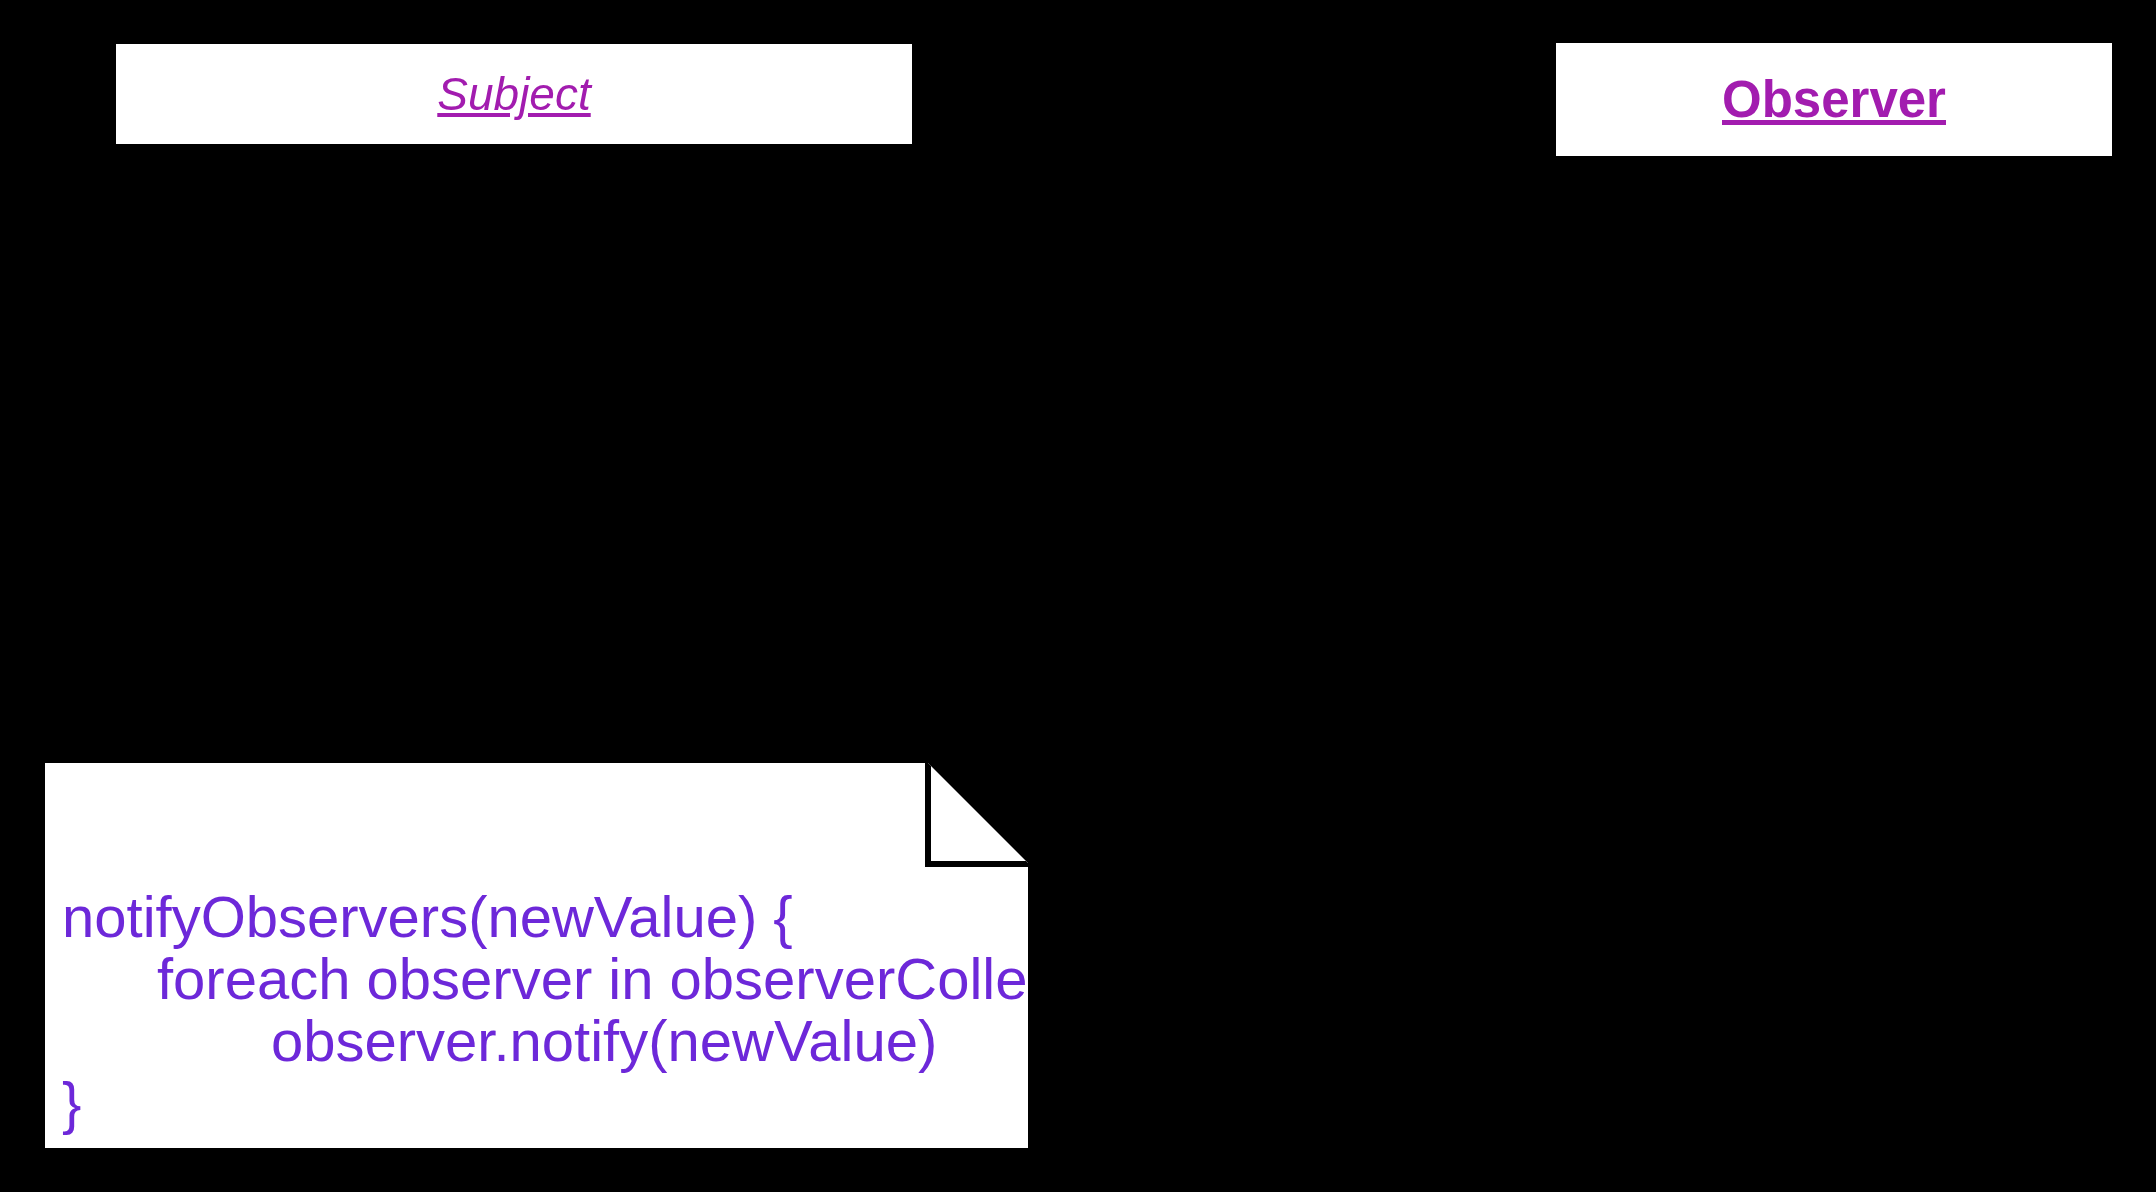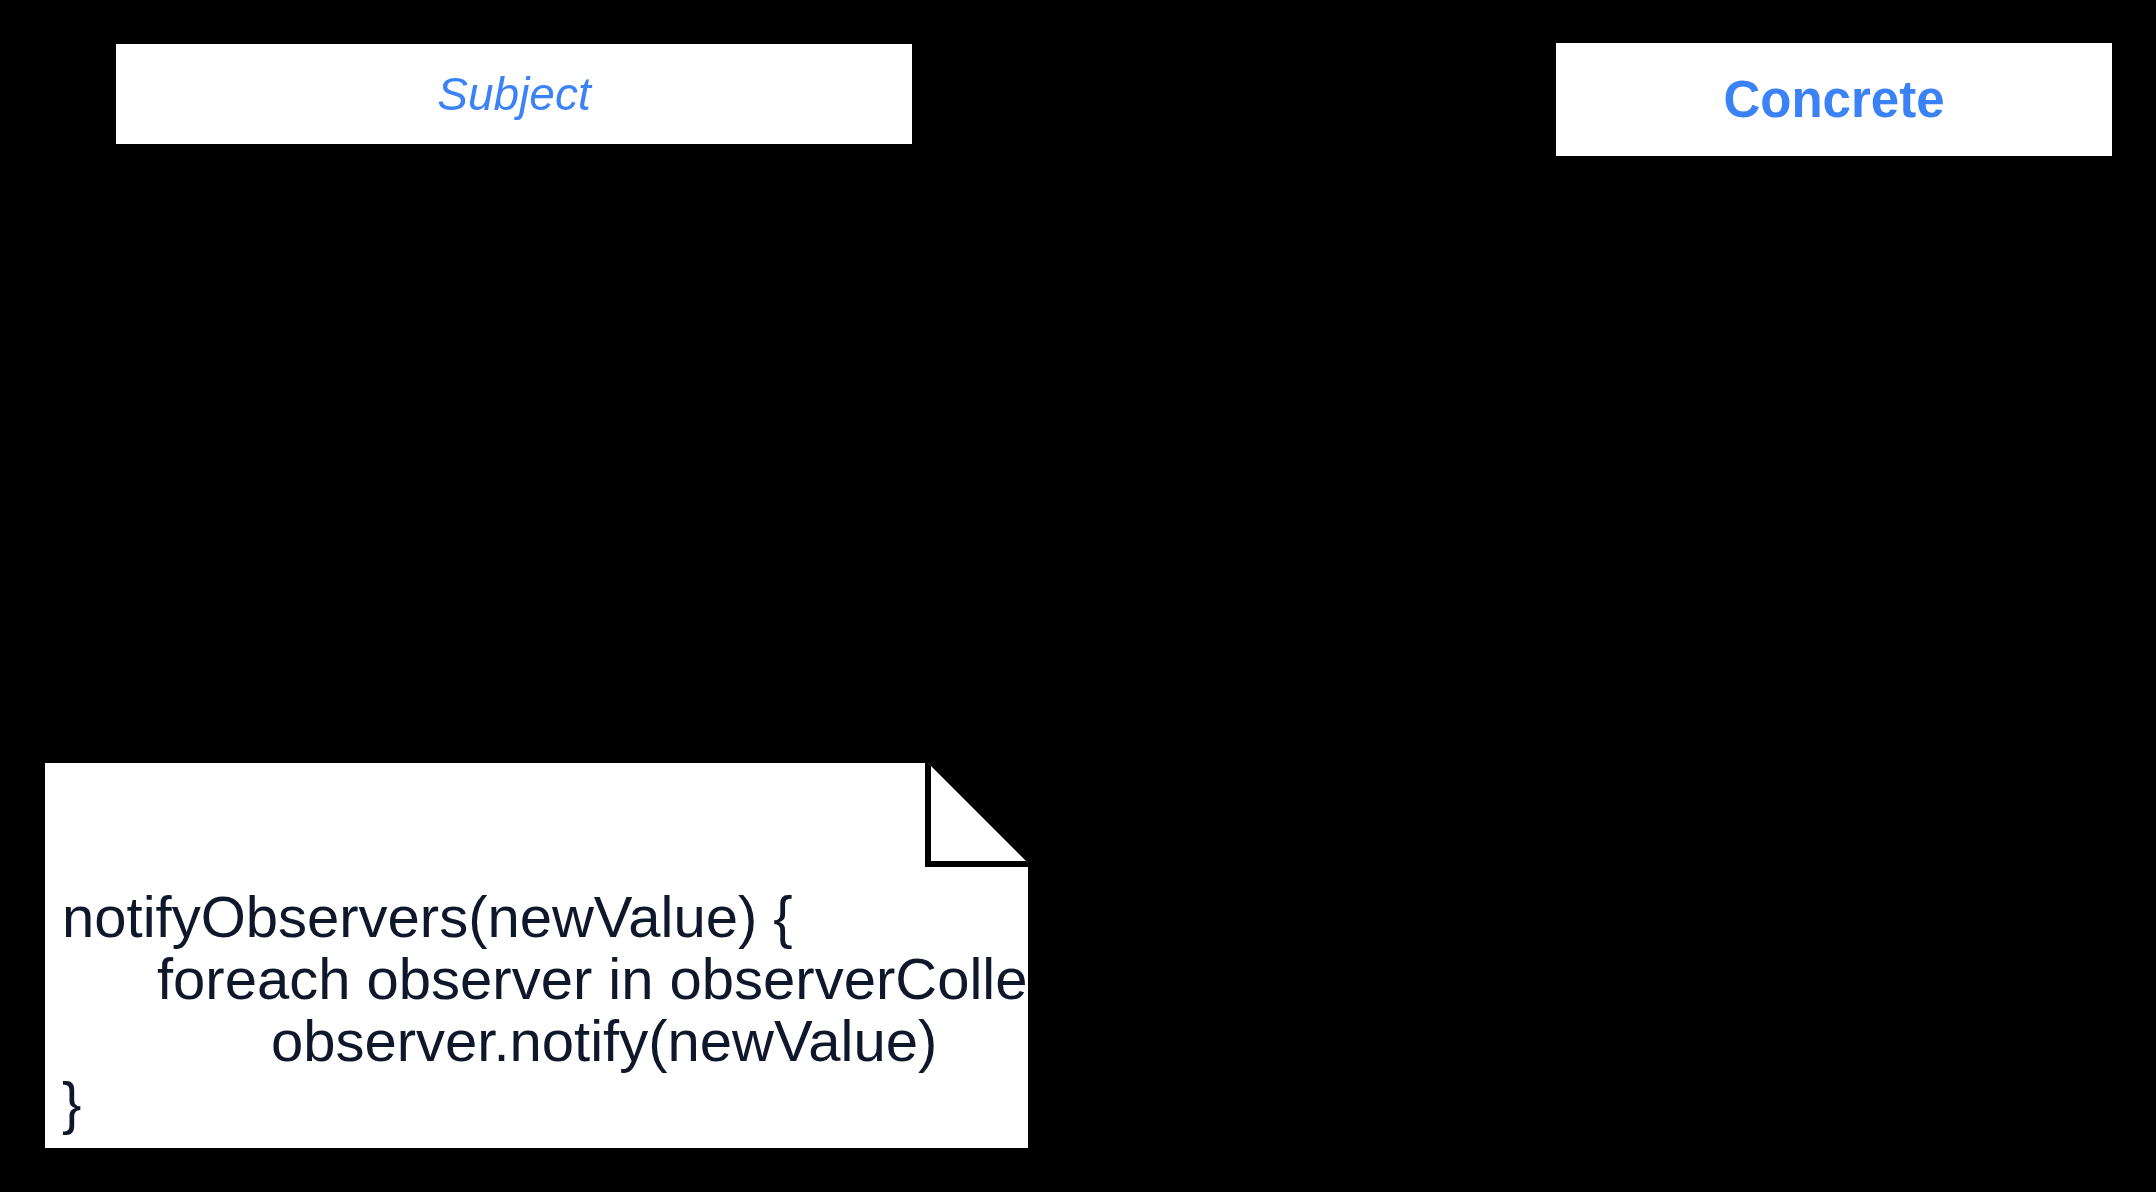--- a/index.html
+++ b/index.html
@@ -22,22 +22,23 @@
     display: flex;
     align-items: center;
     justify-content: center;
     box-sizing: border-box;
   }
   .box-subject   { left: 116px;  top: 44px;  width: 796px; height: 100px; }
   .box-iobserver { left: 1556px; top: 43px;  width: 556px; height: 113px; }
   .box-concrete  { left: 1556px; top: 688px; width: 556px; height: 111px; }
 
   .class-title {
-    color: #3b82f6;
+    color: #a21caf;
     white-space: nowrap;
+    text-decoration: underline;
   }
   .title-abstract {          
     font-size: 46px;
     font-style: italic;
     font-weight: normal;
   }
   .title-bold {
     font-size: 51px;
     font-weight: bold;
   }
@@ -67,40 +68,40 @@
     top: 98px;
     width: 103px;
     height: 6px;
     background: #000000;
   }
   .note-code {
     position: absolute;
     left: 17px;
     top: 123px;
     right: 10px;
-    color: #0f172a;
+    color: #6d28d9;
     font-size: 58px;
     line-height: 62px;
     white-space: nowrap;
   }
   .note-line { padding-left: 0; }
   .indent-1  { padding-left: 95px; }
   .indent-2  { padding-left: 209px; }
 </style>
 </head>
 <body>
 
 <div class="canvas">
 
   <div class="class-box box-subject">
     <span class="class-title title-abstract">Subject</span>
   </div>
 
   <div class="class-box box-iobserver">
-    <span class="class-title title-bold">Concrete</span>
+    <span class="class-title title-bold">Observer</span>
   </div>
 
 
   <div class="note">
     <div class="note-fold-vline"></div>
     <div class="note-fold-hline"></div>
     <div class="note-code">
       <div class="note-line">notifyObservers(newValue) {</div>
       <div class="note-line indent-1">foreach observer in observerCollection</div>
       <div class="note-line indent-2">observer.notify(newValue)</div>

